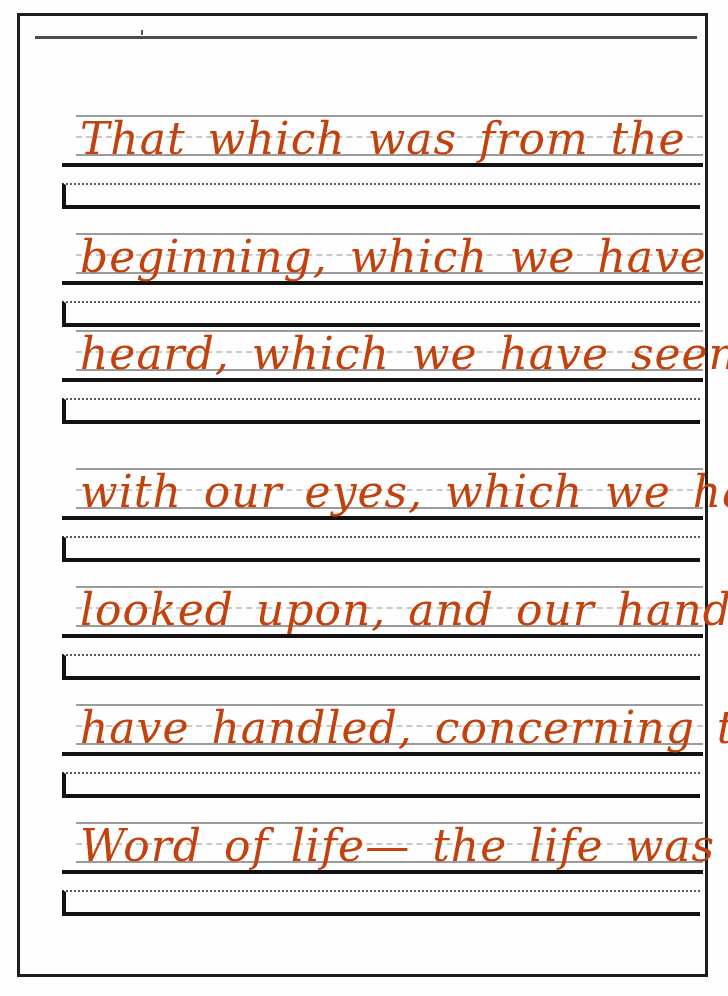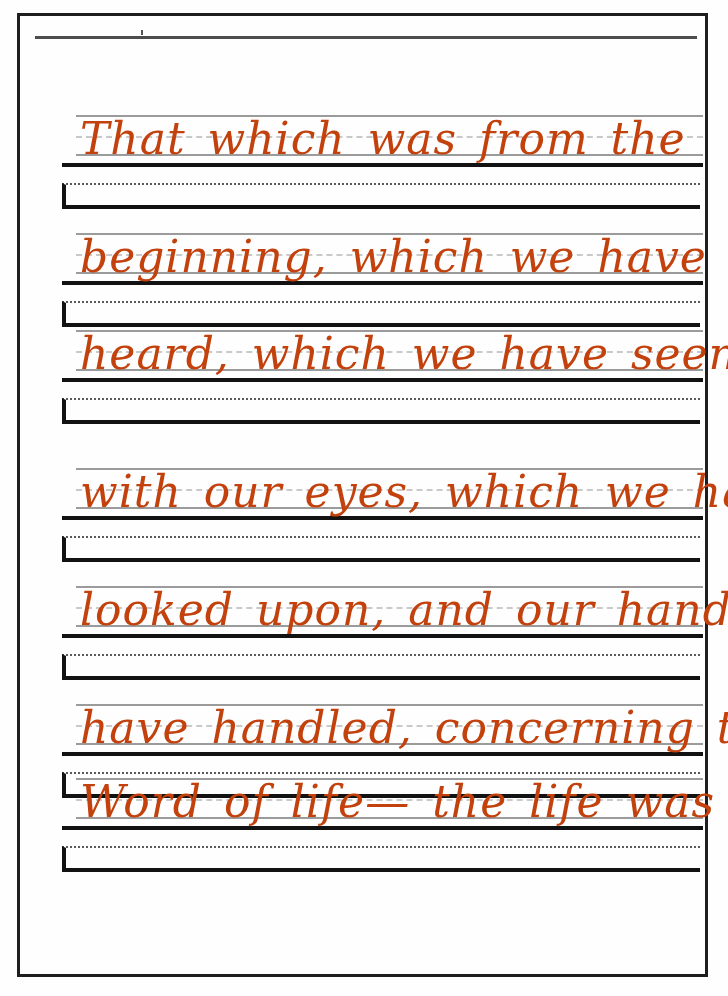--- a/index.html
+++ b/index.html
@@ -45,21 +45,21 @@
     left: 0;
     width: 728px;
     height: 118px;
   }
   .r0 { top: 115px; }
   .r1 { top: 233px; }
   .r2 { top: 330px; }
   .r3 { top: 468px; }
   .r4 { top: 586px; }
   .r5 { top: 704px; }
-  .r6 { top: 778px; }
+  .r6 { top: 822px; }
   .g-top, .g-base {
     position: absolute;
     left: 76px;
     width: 627px;
     height: 2px;
     background: #9b9b9b;
   }
   .g-top { top: 0; }
   .g-base { top: 39px; }
   .g-mid {

